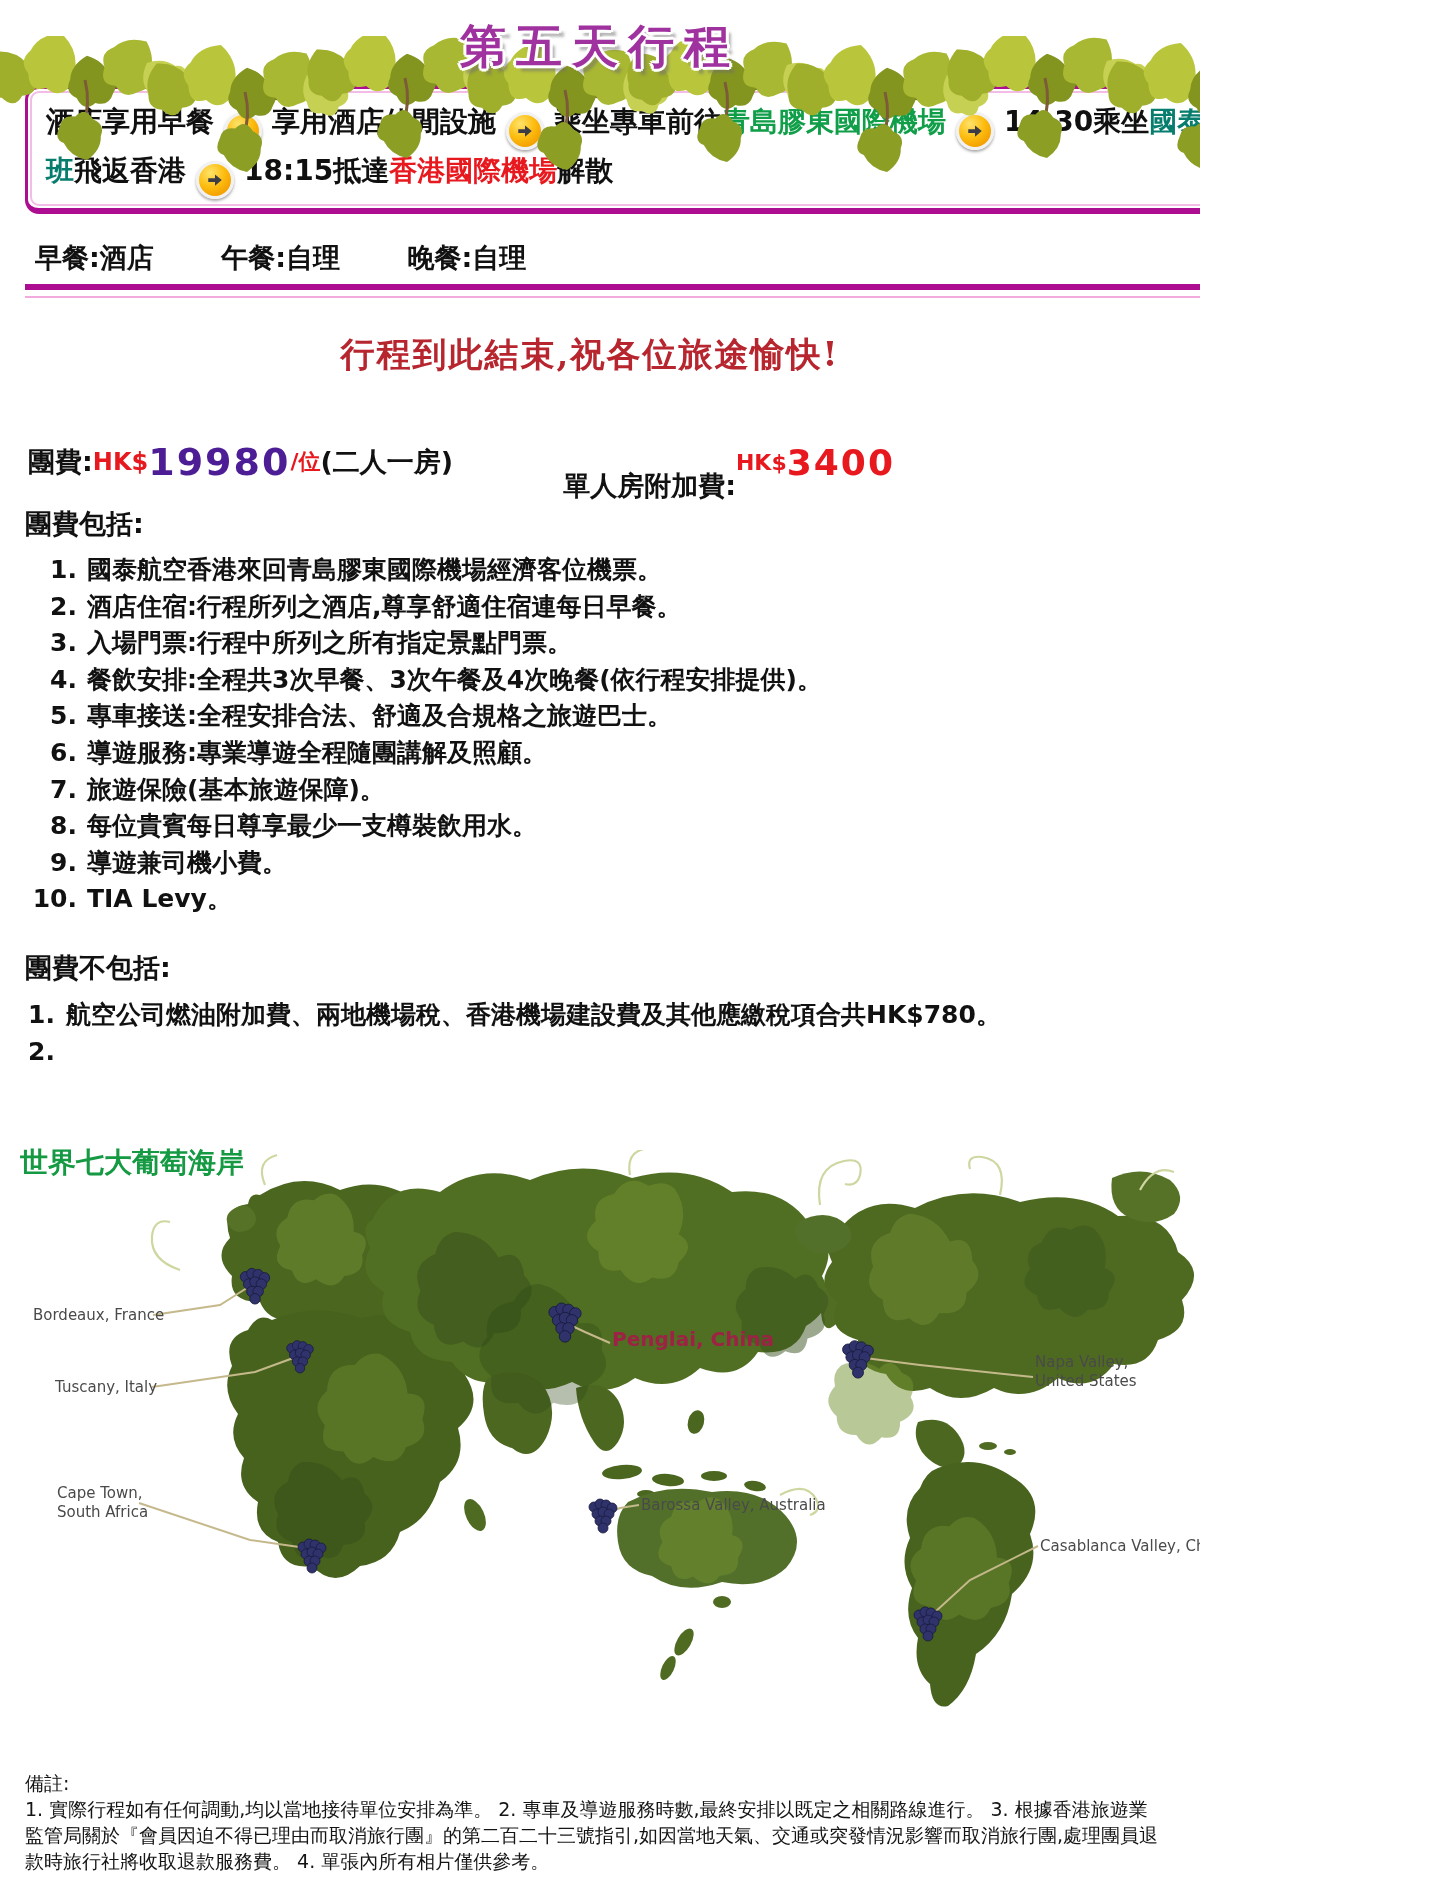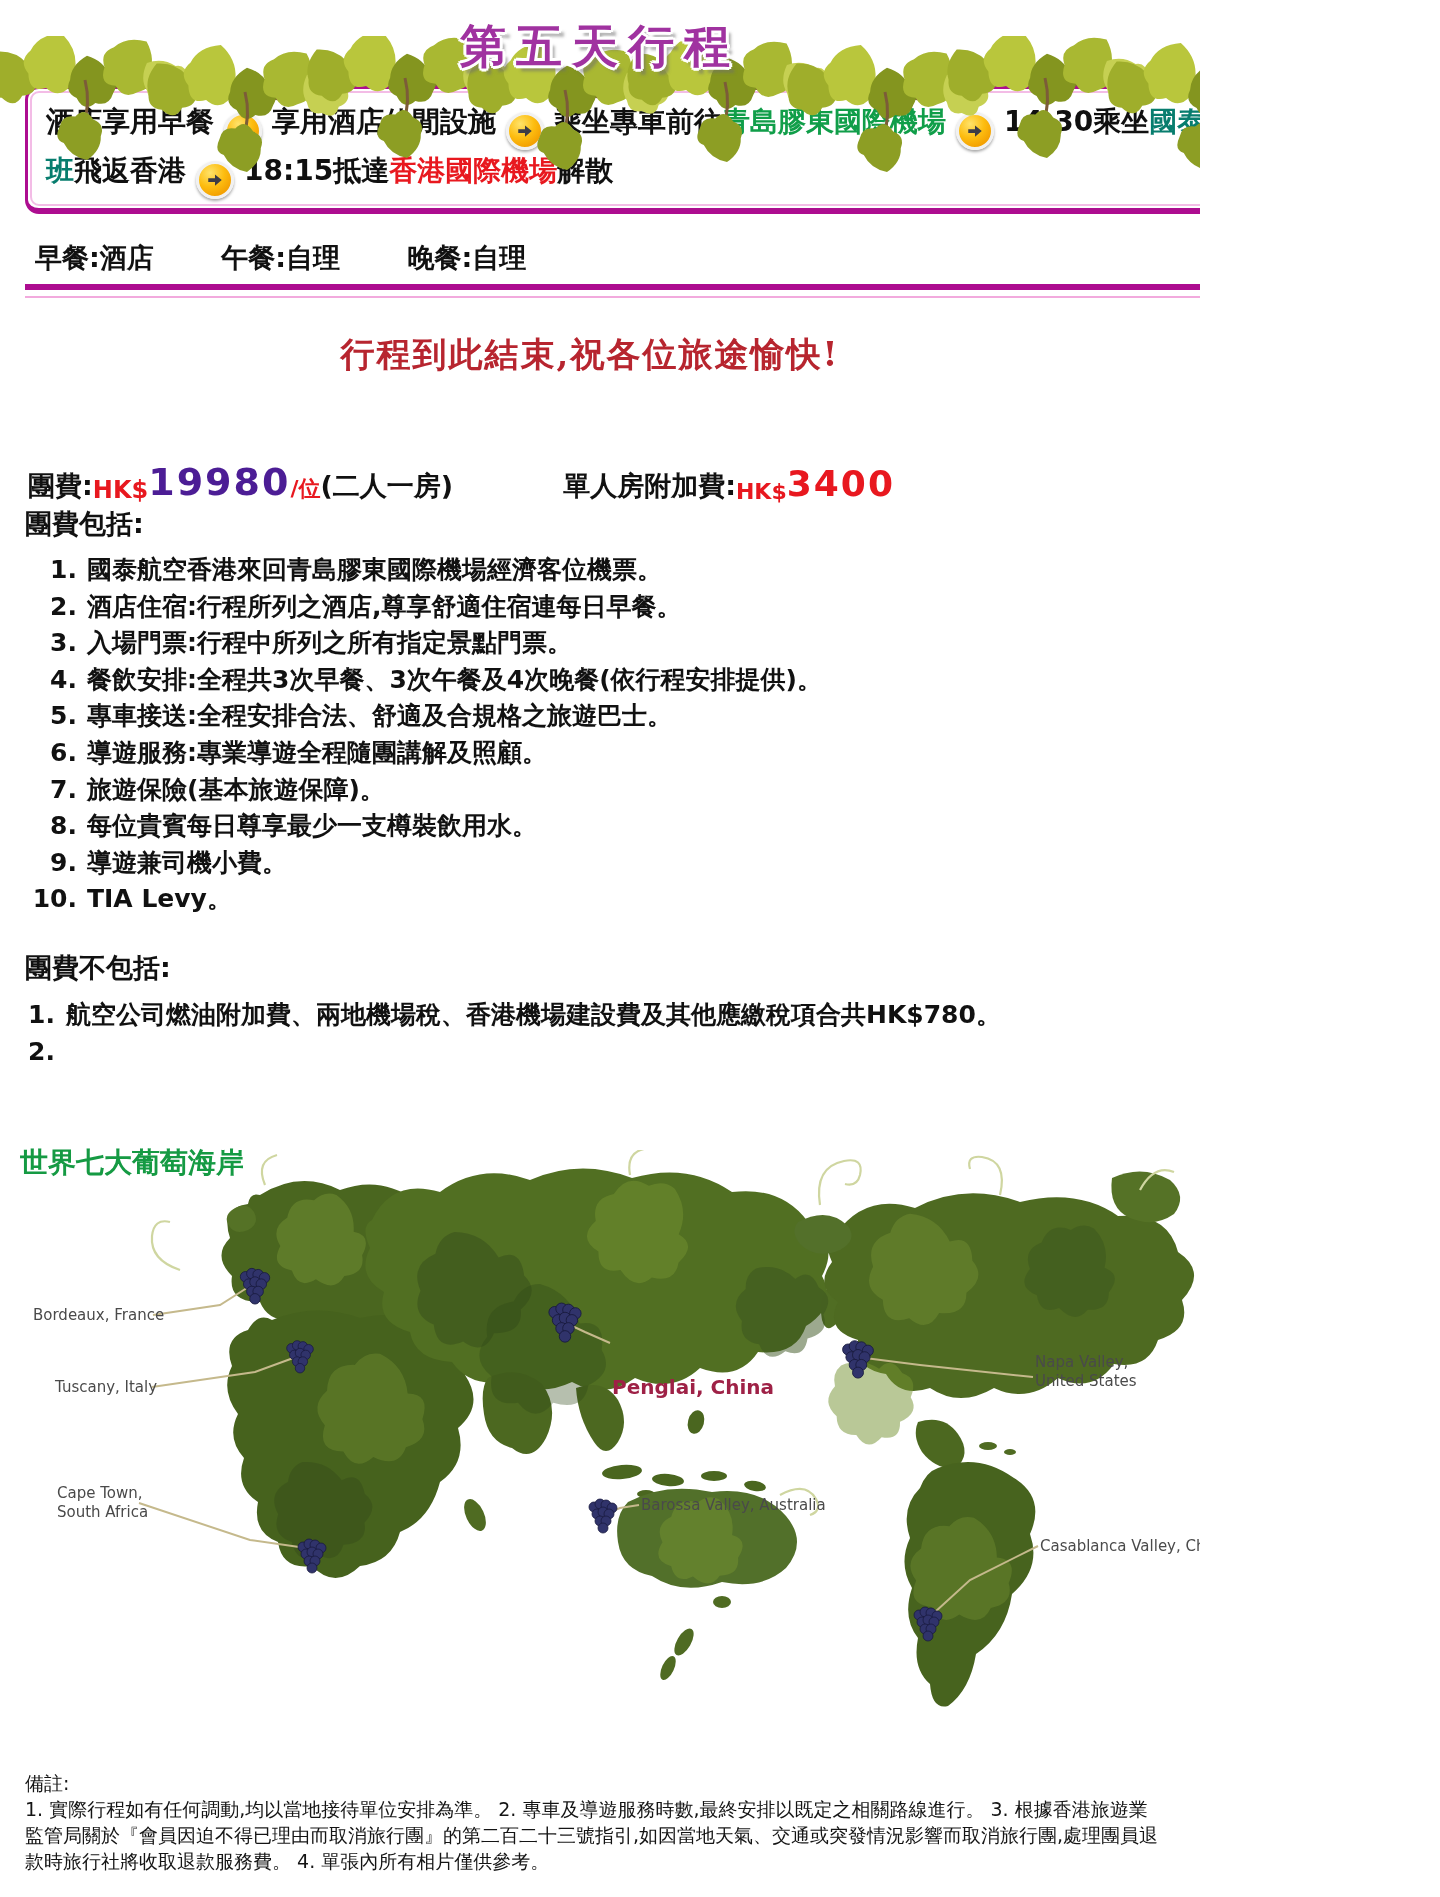--- a/index.html
+++ b/index.html
@@ -30,21 +30,21 @@
   .meals{position:absolute;left:35px;top:240px;font-size:27px;font-weight:bold;white-space:nowrap;}
   .meals span{margin-right:58px;}
   .rule{position:absolute;left:25px;top:284px;width:1390px;height:6px;background:#ad0d90;}
   .rule-thin{position:absolute;left:25px;top:296px;width:1390px;height:2px;background:#f2aadd;}
 
   .farewell{position:absolute;left:0;top:332px;width:1180px;text-align:center;
     font-family:"DejaVu Serif","Liberation Serif",serif;font-weight:bold;font-size:34px;
     letter-spacing:2px;color:#b7252f;}
 
   
-  .price-row{position:absolute;left:28px;top:420px;display:flex;align-items:flex-end;font-weight:bold;white-space:nowrap;}
+  .price-row{position:absolute;left:28px;top:420px;display:flex;align-items:center;font-weight:bold;white-space:nowrap;}
   .pr-label{font-size:27px;color:#111;}
   .pr-cur{font-size:24px;color:#e8181f;}
   .pr-amt{font-size:38px;color:#4c1d95;letter-spacing:2px;}
   .pr-per{font-size:22px;color:#e8181f;}
   .pr-room{font-size:27px;color:#111;}
   .pr-single{font-size:27px;color:#111;margin-left:110px;margin-top:48px;}
   .pr-cur2{font-size:22px;color:#e8181f;}
   .pr-amt2{font-size:36px;color:#e8181f;letter-spacing:2px;}
 
   
@@ -58,21 +58,21 @@
   .exc-row .num{width:34px;text-align:left;margin-right:4px;flex:none;}
 
   
   .map-head{position:absolute;left:20px;top:1144px;font-size:28px;font-weight:bold;color:#159a43;}
   .map-svg{position:absolute;left:20px;top:1150px;width:1400px;height:630px;pointer-events:none;}
   .map-label{position:absolute;font-size:15px;line-height:19px;color:#4a4a4a;white-space:nowrap;}
   .map-label.penglai{font-size:20px;font-weight:bold;color:#9e2146;}
   .lbl-bordeaux{left:33px;top:1306px;}
   .lbl-tuscany{left:55px;top:1378px;}
   .lbl-capetown{left:57px;top:1484px;}
-  .lbl-penglai{left:612px;top:1330px;margin-top:48px;}
+  .lbl-penglai{left:612px;top:1330px;}
   .lbl-barossa{left:641px;top:1496px;}
   .lbl-napa{left:1035px;top:1353px;}
   .lbl-casablanca{left:1040px;top:1537px;}
 
   
   .notes{position:absolute;left:25px;top:1770px;width:1392px;font-size:19px;line-height:26px;color:#141414;}
 </style>
 </head>
 <body>
 

